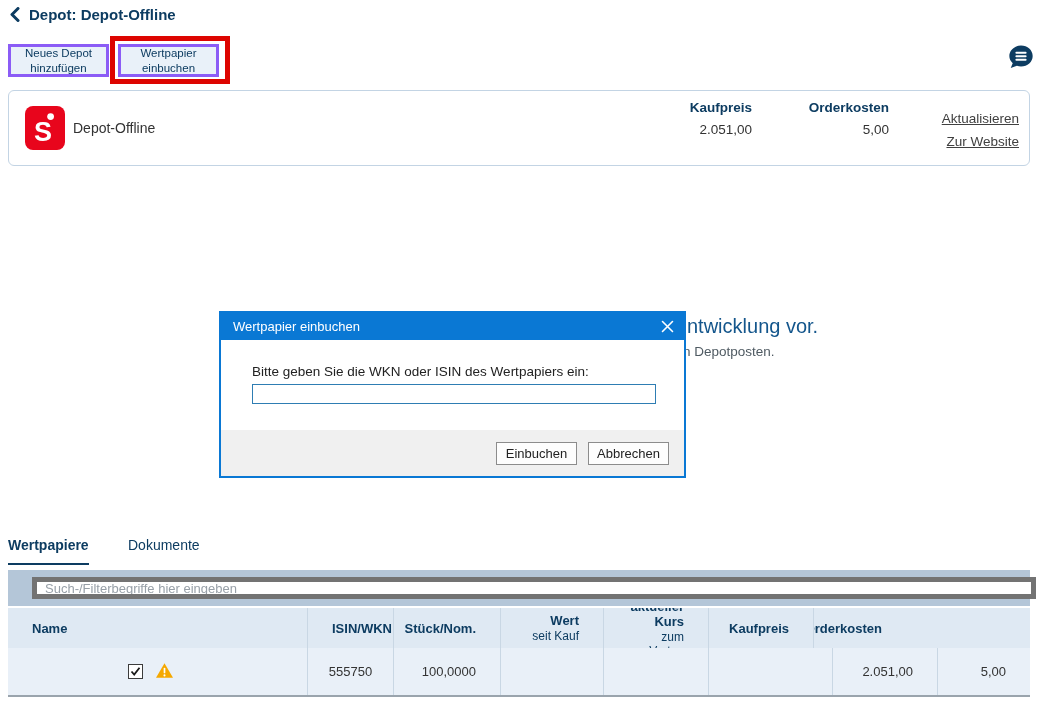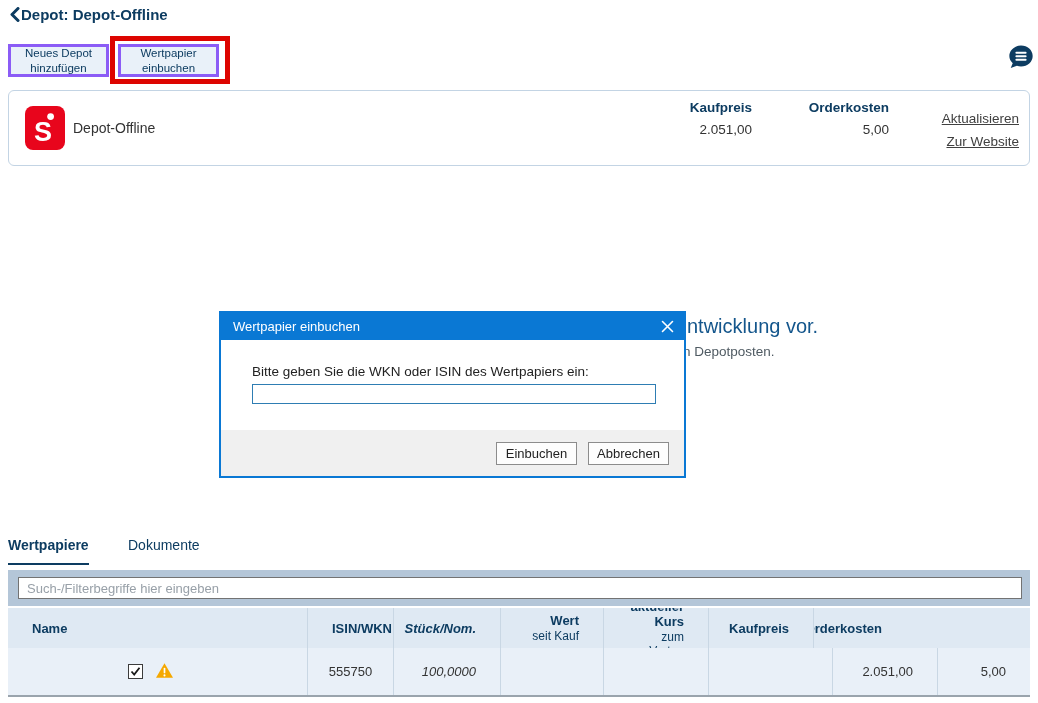--- a/index.html
+++ b/index.html
@@ -1,21 +1,21 @@
 <!DOCTYPE html>
 <html><head>
 <meta charset="utf-8">
 <style>
   html,body{margin:0;padding:0;}
   body{
     width:1038px;height:703px;position:relative;overflow:hidden;
     background:#ffffff;font-family:"Liberation Sans",sans-serif;
   }
   
-  .page-header{position:absolute;left:10px;top:6px;display:flex;align-items:center;gap:1px;
+  .page-header{position:absolute;left:10px;top:6px;display:flex;align-items:center;gap:9px;
     color:#0d3c61;font-size:15px;font-weight:bold;}
   .back-chevron{display:flex;align-items:center;cursor:pointer;}
   
   .toolbar-btn{position:absolute;top:44px;width:101px;height:33px;box-sizing:border-box;
     background:#e9f1f9;border:3px solid #8b5cf6;color:#0d3c61;font-size:11.5px;line-height:1.3;
     text-align:center;display:flex;flex-direction:column;justify-content:center;cursor:pointer;}
   .btn-new-depot{left:8px;}
   .btn-book-security{left:118px;}
   .annotation-box{position:absolute;left:110px;top:36px;width:120px;height:48px;box-sizing:border-box;
     border:5px solid #dd0400;z-index:40;pointer-events:none;}
@@ -47,36 +47,36 @@
   .modal-footer{position:absolute;left:0;right:0;bottom:0;height:46px;background:#f0f0f0;
     display:flex;align-items:center;justify-content:flex-end;gap:11px;padding-right:15px;}
   .modal-btn{height:23px;min-width:81px;background:#fdfdfd;border:1px solid #8c8c8c;
     font-family:"Liberation Sans",sans-serif;font-size:13px;color:#222;cursor:pointer;}
   
   .tab{position:absolute;top:537px;font-size:14px;color:#0d3c61;cursor:pointer;}
   .tab-wertpapiere{left:8px;font-weight:bold;border-bottom:2px solid #0d3c61;padding-bottom:10px;}
   .tab-dokumente{left:128px;}
   
   .search-panel{position:absolute;left:8px;top:570px;width:1022px;height:36px;background:#b4c6d8;}
-  .search-input{position:absolute;left:10px;top:7px;width:1004px;height:22px;box-sizing:border-box;
-    border:1px solid #737373;font-family:"Liberation Sans",sans-serif;font-size:13px;padding:0 8px;color:#333;}
+  .search-input{position:absolute;left:24px;top:7px;width:1004px;height:22px;box-sizing:border-box;
+    border:5px solid #737373;font-family:"Liberation Sans",sans-serif;font-size:13px;padding:0 8px;color:#333;}
   .search-input::placeholder{color:#98a0a8;opacity:1;}
   
   .grid{position:absolute;left:8px;top:608px;width:1022px;}
   .grid-header{display:flex;background:#dfe9f3;height:40px;}
   .grid-row{display:flex;background:#e9f0f8;height:47px;border-bottom:2px solid #9aa4ad;}
   .hcell,.cell{box-sizing:border-box;display:flex;flex-direction:column;justify-content:center;
     padding:0 24px;overflow:hidden;}
   .hcell{color:#0d3c61;font-size:13px;}
   .hcell .l1{font-weight:bold;}
   .hcell .l2{font-size:12px;font-weight:normal;margin-top:1px;}
   .cell{flex-direction:row;align-items:center;font-size:13px;color:#333;}
   .al-r{text-align:right;align-items:flex-end;}
   .cell.al-r{justify-content:flex-end;align-items:center;}
-  .c0{width:299px;} .c1{width:86px;} .c2{width:107px;font-style:italic;} .c3{width:103px;}
+  .c0{width:299px;} .c1{width:86px;} .c2{width:107px;} .c3{width:103px;}
   .c4{width:105px;} .c5{width:124px;} .c6{width:105px;} .c7{width:93px;}
   .sep{border-left:1px solid #c9d7e4;}
   .name-cell{padding-left:10px;gap:12px;}
   .checkbox{width:15px;height:15px;box-sizing:border-box;border:1.5px solid #3c3c3c;background:#fff;
     display:flex;align-items:center;justify-content:center;cursor:pointer;}
 </style>
 </head>
 <body>
 
 <div class="page-header">

